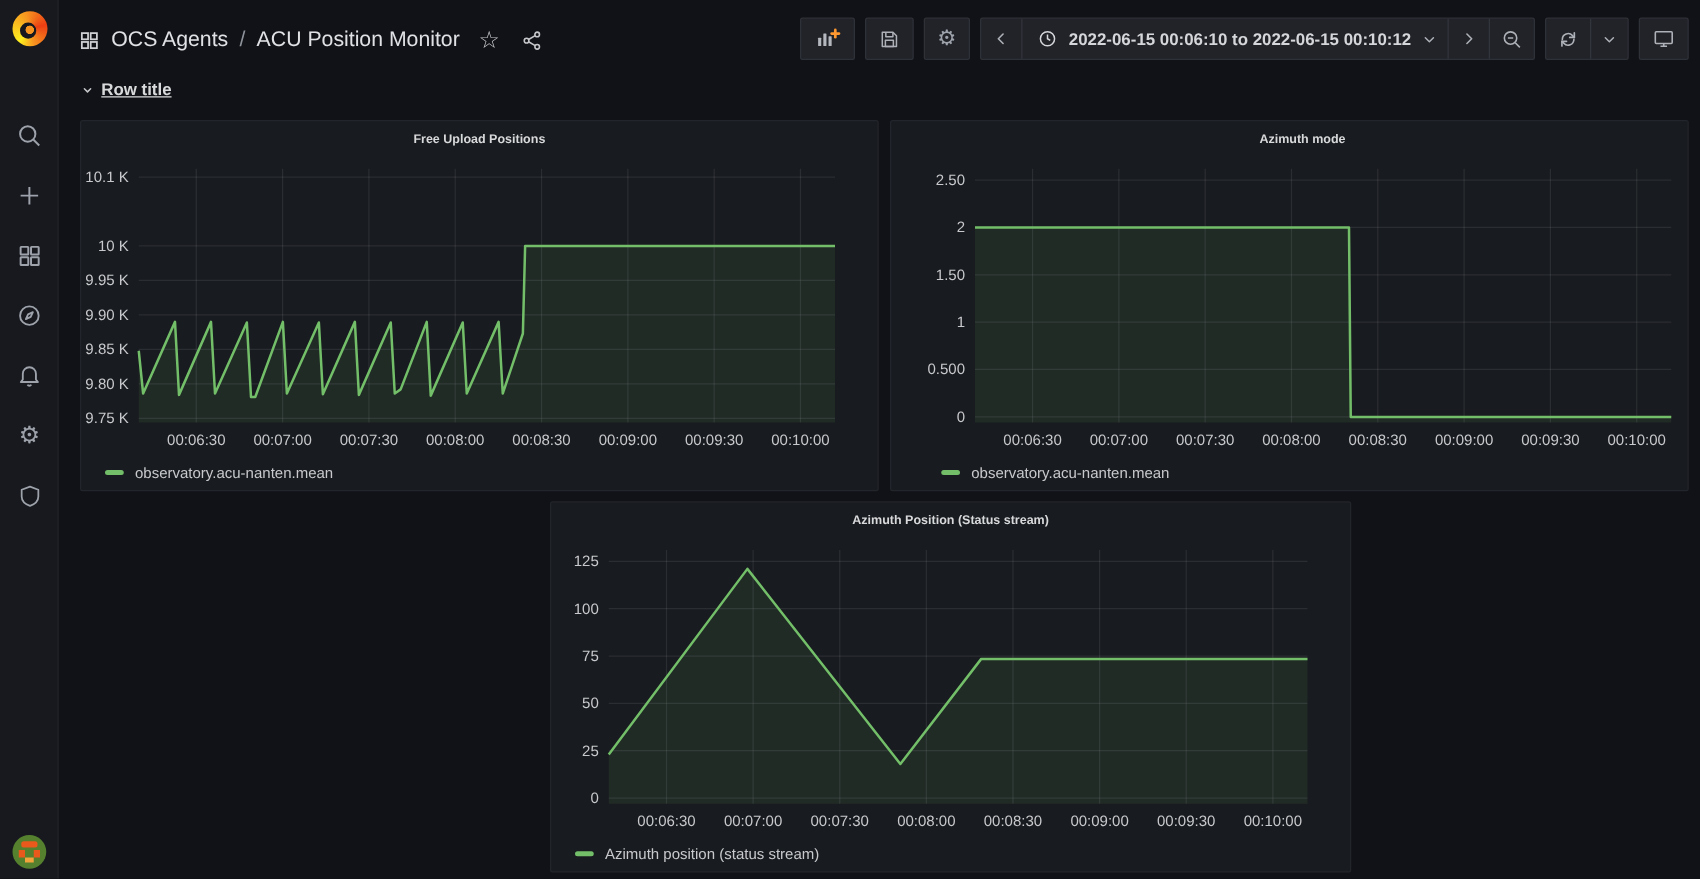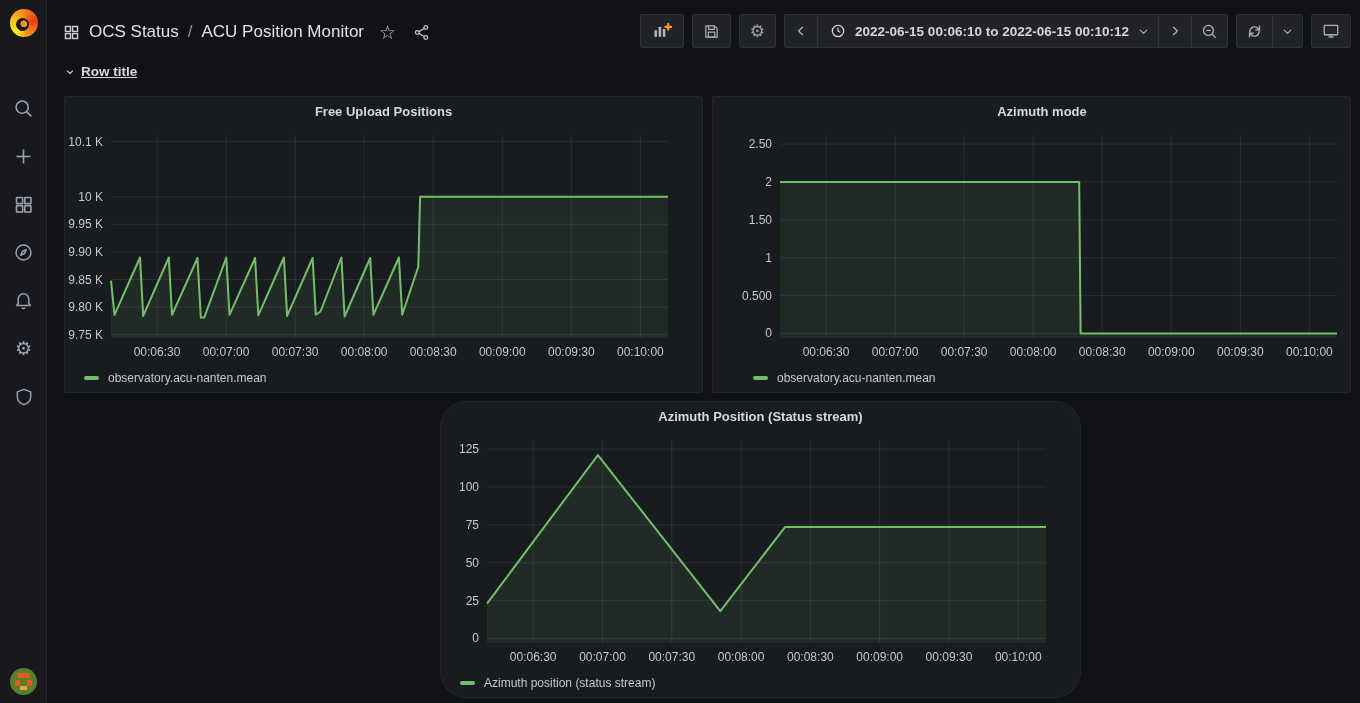--- a/index.html
+++ b/index.html
@@ -39,22 +39,22 @@
   svg.ic { display:block; }
 
   
   .row-head { position:absolute; left:64px; top:64px; display:flex; align-items:center; gap:5px; cursor:pointer;text-decoration:underline; }
   .row-title { font-size:13.5px; font-weight:700; color:#d8d9da; }
 
   
   .panel { position:absolute; background:#181b1f; border:1px solid #22252b; border-radius:2px; }
   #panel-0 { left:64px;  top:96px;  width:639px; height:297px; }
   #panel-1 { left:712px; top:96px;  width:639px; height:297px;padding-left:21px; }
-  #panel-2 { left:440px; top:401px; width:641px; height:297px;border-radius:26px; }
-  .panel-title { height:30px; line-height:30px; text-align:center; font-size:13px; font-weight:700; color:#d8d9da; cursor:pointer; white-space:nowrap; }
+  #panel-2 { left:440px; top:401px; width:641px; height:297px; }
+  .panel-title { height:30px; line-height:30px; text-align:center; font-size:10px; font-weight:700; color:#d8d9da; cursor:pointer; white-space:nowrap; }
   .chart { display:block; }
   .tick { font:12px "Liberation Sans", sans-serif; fill:#c8c9cc; }
   .legend { height:28px; display:flex; align-items:center; padding-left:19px; gap:9px; cursor:pointer;text-align:right; }
   .legend-marker { width:15px; height:4px; border-radius:2px; background:#73bf69; }
   .legend-label { font-size:12px; color:#c8c9cc; }
 </style>
 </head>
 <body>
 
 <nav class="sidebar">
@@ -110,21 +110,21 @@
 </nav>
 
 <header class="topnav">
   <div class="breadcrumb">
     <svg class="ic" width="17" height="17" viewBox="0 0 24 24" fill="none" stroke="#d0d1d4" stroke-width="2">
         <rect x="3.5" y="3.5" width="7" height="7"></rect>
         <rect x="13.5" y="3.5" width="7" height="7"></rect>
         <rect x="3.5" y="13.5" width="7" height="7"></rect>
         <rect x="13.5" y="13.5" width="7" height="7"></rect>
       </svg>
-    <span class="crumb">OCS Status</span>
+    <span class="crumb">OCS Agents</span>
     <span class="crumb-sep">/</span>
     <span class="crumb">ACU Position Monitor</span>
     <span class="nav-star" style="margin-left:6px;">
         <span class="star-glyph">☆</span>
       </span>
     <span class="nav-share" style="margin-left:8px;">
       <svg class="ic" width="17" height="17" viewBox="0 0 24 24" fill="none" stroke="#c5c6c9" stroke-width="1.8">
           <circle cx="18" cy="5" r="2.6"></circle>
           <circle cx="6" cy="12" r="2.6"></circle>
           <circle cx="18" cy="19" r="2.6"></circle>

